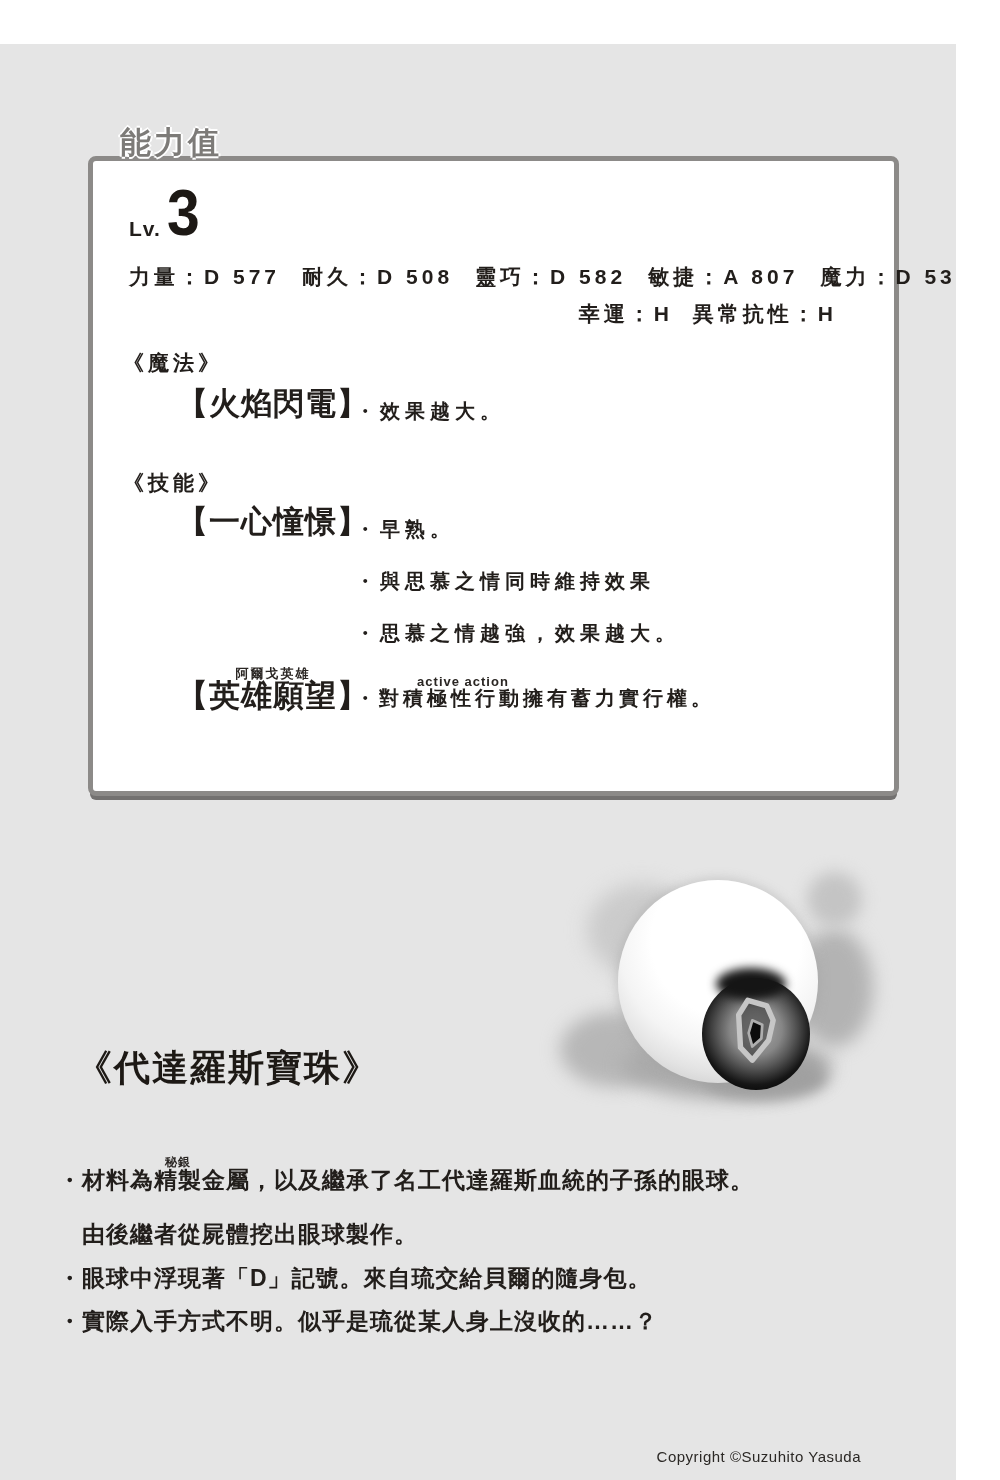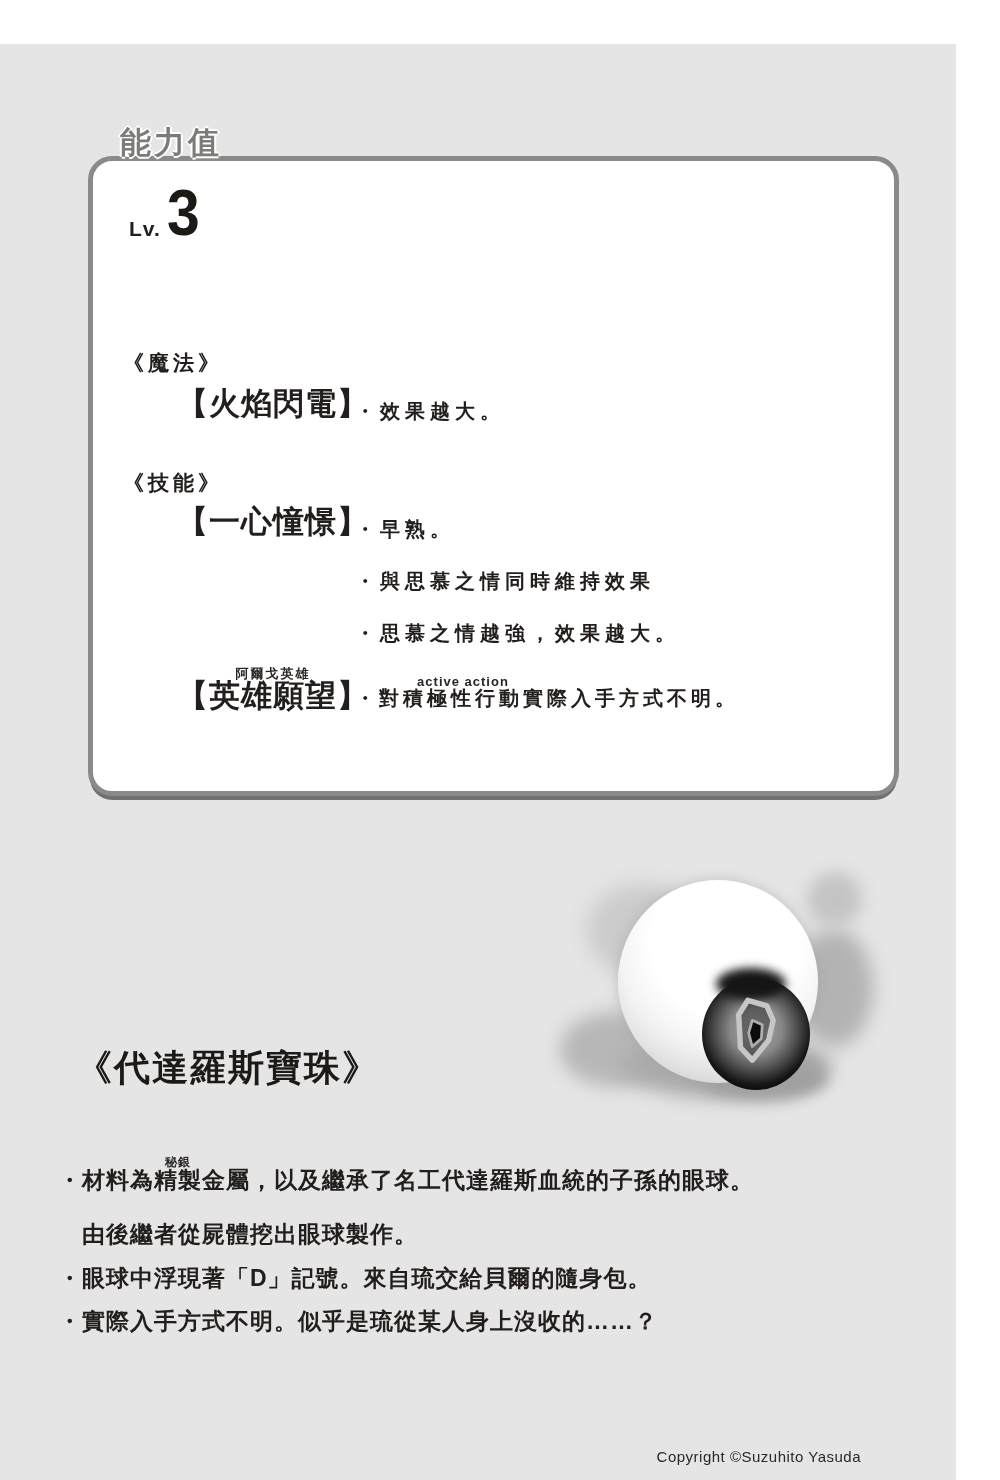--- a/index.html
+++ b/index.html
@@ -26,21 +26,21 @@
     text-shadow: 2px 0 0 #fff, -2px 0 0 #fff, 0 2px 0 #fff, 0 -2px 0 #fff;
   }
 
   
   .status-box {
     position: absolute;
     left: 88px; top: 112px;
     width: 811px; height: 640px;
     background: #ffffff;
     border: 5px solid #8c8a88;
-    border-radius: 24px;
+    border-radius: 8px;
     box-shadow: 0 6px 0 -2px #737170;
     z-index: 2;
   }
   .lv-label {
     position: absolute;
     left: 36px; top: 56px;
     font-size: 21px;
     font-weight: 800;
     letter-spacing: 1px;
   }
@@ -199,34 +199,47 @@
 <body>
 
 <div id="page">
 
   <div class="page-title">能力值</div>
 
   <div class="status-box">
     <span class="lv-label">Lv.</span>
     <span class="lv-value">3</span>
 
+    <div class="stats-wrap">
+      <div class="stats-row stats-row-1">
+        <span>力量：D 577</span>
+        <span>耐久：D 508</span>
+        <span>靈巧：D 582</span>
+        <span>敏捷：A 807</span>
+        <span>魔力：D 531</span>
+      </div>
+      <div class="stats-row stats-row-2">
+        <span>幸運：H</span>
+        <span>異常抗性：H</span>
+      </div>
+    </div>
 
     <div class="section-title magic-title">《魔法》</div>
     <div class="ability-name magic-name">【火焰閃電】</div>
     <div class="ability-effect magic-effect">・效果越大。</div>
 
     <div class="section-title skills-title">《技能》</div>
 
     <div class="ability-name skill1-name">【一心憧憬】</div>
     <div class="ability-effect s1e1">・早熟。</div>
     <div class="ability-effect s1e3">・思慕之情越強，效果越大。</div>
     <div class="ability-effect s1e2">・與思慕之情同時維持效果</div>
 
     <div class="ability-name skill2-name-line"><span>【</span><ruby><span>英雄願望</span><rt class="rt-name">阿爾戈英雄</rt></ruby><span>】</span></div>
-    <div class="ability-effect skill2-effect-line"><span>・對</span><ruby><span>積極性行動</span><rt class="rt-effect">active action</rt></ruby><span>實際入手方式不明。</span></div>
+    <div class="ability-effect skill2-effect-line"><span>・對</span><ruby><span>積極性行動</span><rt class="rt-effect">active action</rt></ruby><span>擁有蓄力實行權。</span></div>
   </div>
 
   <div class="eyeball">
     <div class="smudge smudge-e"></div>
     <div class="smudge smudge-a"></div>
     <div class="smudge smudge-b"></div>
     <div class="smudge smudge-c"></div>
     <div class="smudge smudge-d"></div>
     <div class="smudge smudge-f"></div>
     <div class="sphere">

